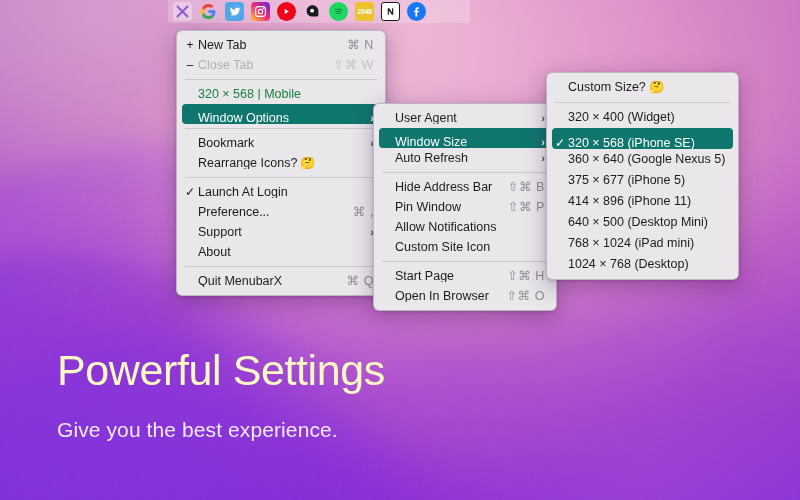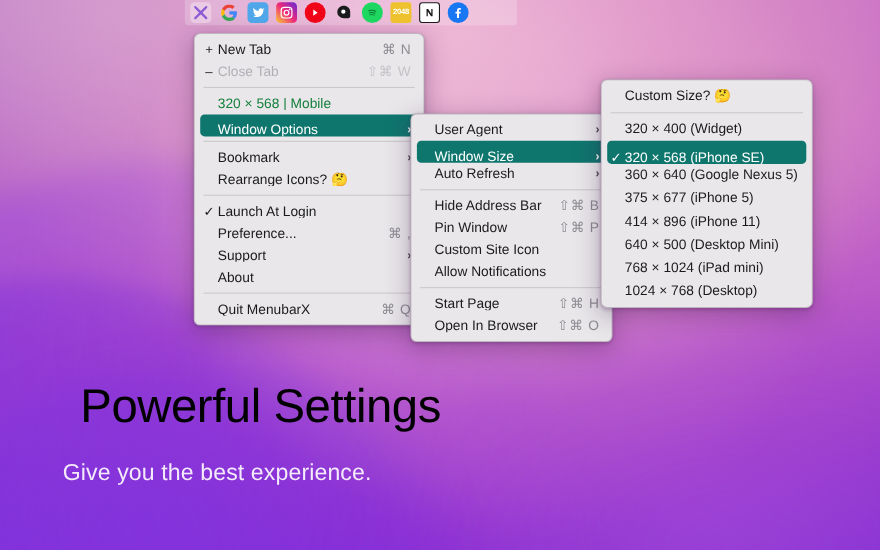--- a/index.html
+++ b/index.html
@@ -200,24 +200,23 @@
   
   #hero {
     position: absolute;
     left: 57px;
     top: 348px;
     z-index: 3;
   }
   #hero-title {
     font-size: 43px;
     font-weight: 400;
-    color: #000000;
+    color: #fef9c3;
     letter-spacing: -0.4px;
     line-height: 1.05;
-    margin-left: 16px;
   }
   #hero-subtitle {
     margin-top: 25px;
     font-size: 21px;
     font-weight: 400;
     color: #f4eafb;
     letter-spacing: 0.1px;
   }
 </style>
 </head>
@@ -385,25 +384,25 @@
       <span class="mi-label">Hide Address Bar</span>
       <span class="mi-shortcut">⇧⌘ B</span>
     </div>
     <div class="menu-item">
       <span class="mi-check"></span>
       <span class="mi-label">Pin Window</span>
       <span class="mi-shortcut">⇧⌘ P</span>
     </div>
     <div class="menu-item">
       <span class="mi-check"></span>
+      <span class="mi-label">Allow Notifications</span>
+    </div>
+    <div class="menu-item">
+      <span class="mi-check"></span>
       <span class="mi-label">Custom Site Icon</span>
-    </div>
-    <div class="menu-item">
-      <span class="mi-check"></span>
-      <span class="mi-label">Allow Notifications</span>
     </div>
     <div class="menu-sep"></div>
     <div class="menu-item">
       <span class="mi-check"></span>
       <span class="mi-label">Start Page</span>
       <span class="mi-shortcut">⇧⌘ H</span>
     </div>
     <div class="menu-item">
       <span class="mi-check"></span>
       <span class="mi-label">Open In Browser</span>

